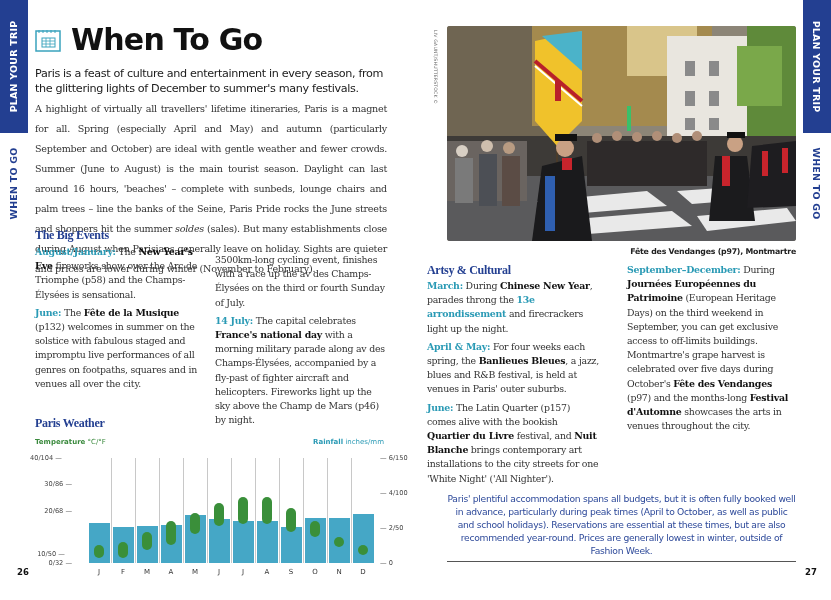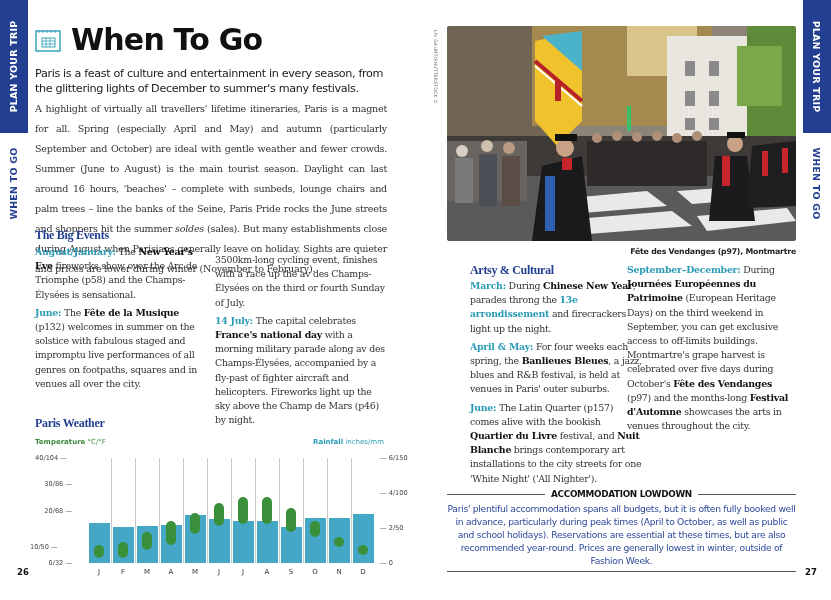--- a/index.html
+++ b/index.html
@@ -24,21 +24,21 @@
   .lede { position: absolute; left: 35px; top: 66px; width: 350px; font-family: "DejaVu Sans", sans-serif; font-size: 11.2px; line-height: 15px; color: #1a1a1a; letter-spacing: -0.35px; }
   .intro { position: absolute; left: 35px; top: 99px; width: 352px; font-size: 9.6px; line-height: 20px; color: #333; letter-spacing: -0.25px; text-align: justify; }
 
   .section-h { font-family: Liberation Serif, serif; font-weight: bold; font-size: 12px; color: #233f91; letter-spacing: -0.3px; }
   .body-p { font-size: 9.4px; line-height: 14.2px; color: #333; letter-spacing: -0.25px; margin-bottom: 4px; }
   .body-p .lead { color: #2a9ab5; font-weight: bold; }
   .body-p b { color: #111; }
 
   .col-a { position: absolute; left: 35px; top: 228px; width: 172px; }
   .col-b { position: absolute; left: 215px; top: 238px; width: 172px; margin-top: 15px; }
-  .col-c { position: absolute; left: 470px; top: 263px; width: 172px; }
+  .col-c { position: absolute; left: 427px; top: 263px; width: 172px; }
   .col-d { position: absolute; left: 627px; top: 263px; width: 170px; }
 
   .weather-h { position: absolute; left: 35px; top: 416px; }
   .chart { position: absolute; left: 30px; top: 438px; width: 358px; height: 145px; }
   .axis-label { position: absolute; font-family: "DejaVu Sans", sans-serif; font-size: 6.6px; color: #444; white-space: nowrap; }
   .legend-t { position: absolute; left: 5px; top: 0px; font-family: "DejaVu Sans", sans-serif; font-size: 7px; }
   .legend-t .k { color: #3b8a3e; font-weight: bold; }
   .legend-t .u { color: #3b8a3e; }
   .legend-r { position: absolute; right: 4px; top: 0px; font-family: "DejaVu Sans", sans-serif; font-size: 7px; }
   .legend-r .k { color: #2a9ab5; font-weight: bold; padding-left: 20px; }
@@ -113,24 +113,24 @@
   <p class="body-p"><span>3500km-long cycling event, finishes with a race up the av des Champs-Élysées on the third or fourth Sunday of July.</span></p>
   <p class="body-p"><span class="lead">14 July:</span><span> The capital celebrates </span><b>France's national day</b><span> with a morning military parade along av des Champs-Élysées, accompanied by a fly-past of fighter aircraft and helicopters. Fireworks light up the sky above the Champ de Mars (p46) by night.</span></p>
 </div>
 
 <div class="section-h weather-h">Paris Weather</div>
 
 <div class="chart" id="chart">
   <div class="legend-t"><span class="k">Temperature</span> <span class="u">°C/°F</span></div>
   <div class="legend-r"><span class="k">Rainfall</span> <span class="u">inches/mm</span></div>
 <div class="axis-label" style="left: 0px; top: 121px; width: 42px; text-align: right;">0/32 —</div>
-    <div class="axis-label" style="left: 0px; top: 105px; width: 42px; text-align: left;">10/50 —</div>
+    <div class="axis-label" style="left: 0px; top: 112px; width: 42px; text-align: center;">10/50 —</div>
     <div class="axis-label" style="left: 0px; top: 68.5px; width: 42px; text-align: right;">20/68 —</div>
     <div class="axis-label" style="left: 0px; top: 42.25px; width: 42px; text-align: right;">30/86 —</div>
-    <div class="axis-label" style="left: 0px; top: 16px; width: 42px; text-align: center;">40/104 —</div>
+    <div class="axis-label" style="left: 0px; top: 16px; width: 42px; text-align: left;">40/104 —</div>
     <div class="axis-label" style="left: 350px; top: 121px;">— 0</div>
     <div class="axis-label" style="left: 350px; top: 86px;">— 2/50</div>
     <div class="axis-label" style="left: 350px; top: 51px;">— 4/100</div>
     <div class="axis-label" style="left: 350px; top: 16px;">— 6/150</div>
     <div class="gridline" style="left: 81px; top: 20px; height: 105px;"></div>
     <div class="gridline" style="left: 105px; top: 20px; height: 105px;"></div>
     <div class="gridline" style="left: 129px; top: 20px; height: 105px;"></div>
     <div class="gridline" style="left: 153px; top: 20px; height: 105px;"></div>
     <div class="gridline" style="left: 177px; top: 20px; height: 105px;"></div>
     <div class="gridline" style="left: 201px; top: 20px; height: 105px;"></div>
@@ -246,20 +246,15 @@
   <p class="body-p"><span class="lead">March:</span><span> During </span><b>Chinese New Year</b><span>, parades throng the </span><span class="lead">13e arrondissement</span><span> and firecrackers light up the night.</span></p>
   <p class="body-p"><span class="lead">April &amp; May:</span><span> For four weeks each spring, the </span><b>Banlieues Bleues</b><span>, a jazz, blues and R&amp;B festival, is held at venues in Paris' outer suburbs.</span></p>
   <p class="body-p"><span class="lead">June:</span><span> The Latin Quarter (p157) comes alive with the bookish </span><b>Quartier du Livre</b><span> festival, and </span><b>Nuit Blanche</b><span> brings contemporary art installations to the city streets for one 'White Night' ('All Nighter').</span></p>
 </div>
 
 <div class="col-d">
   <p class="body-p"><span class="lead">September–December:</span><span> During </span><b>Journées Européennes du Patrimoine</b><span> (European Heritage Days) on the third weekend in September, you can get exclusive access to off-limits buildings. Montmartre's grape harvest is celebrated over five days during October's </span><b>Fête des Vendanges</b><span> (p97) and the months-long </span><b>Festival d'Automne</b><span> showcases the arts in venues throughout the city.</span></p>
 </div>
 
 <div class="lowdown">
-  <div class="lowdown-rule">
-    <div class="line"></div>
-    <div class="lowdown-title">ACCOMMODATION LOWDOWN</div>
-    <div class="line"></div>
-  </div>
   <p class="lowdown-text">Paris' plentiful accommodation spans all budgets, but it is often fully booked well in advance, particularly during peak times (April to October, as well as public and school holidays). Reservations are essential at these times, but are also recommended year-round. Prices are generally lowest in winter, outside of Fashion Week.</p>
   <div class="lowdown-bottom"></div>
 </div>
 
 </body></html>

